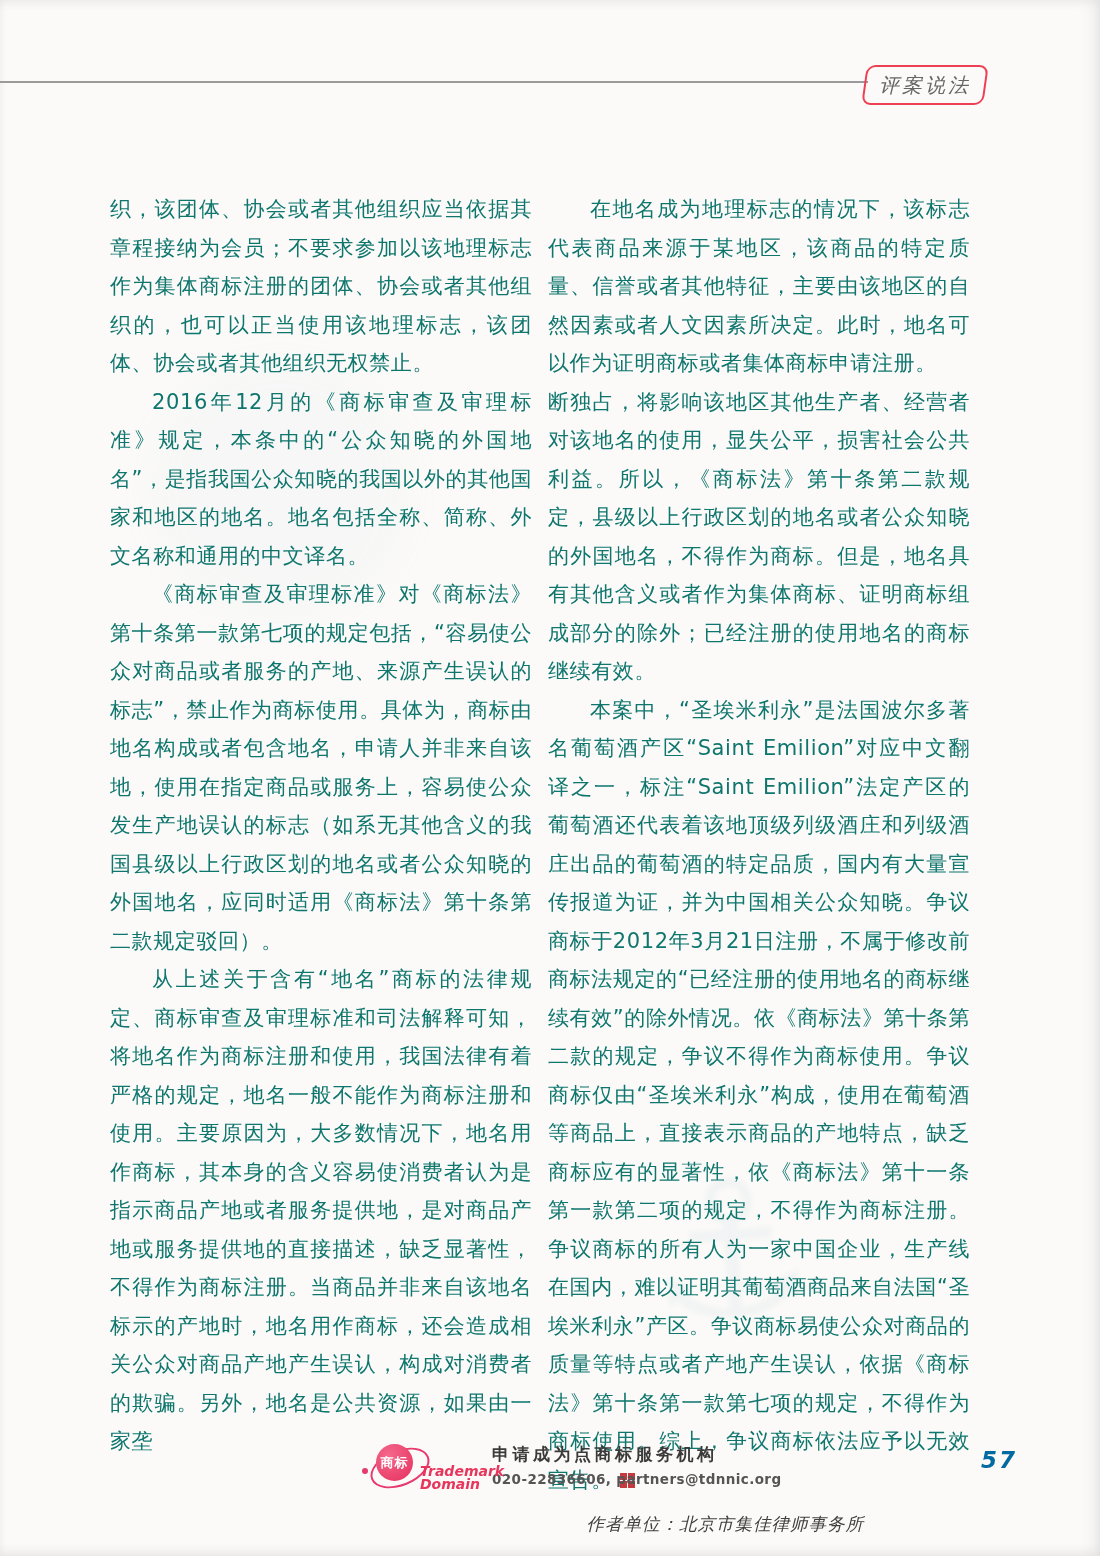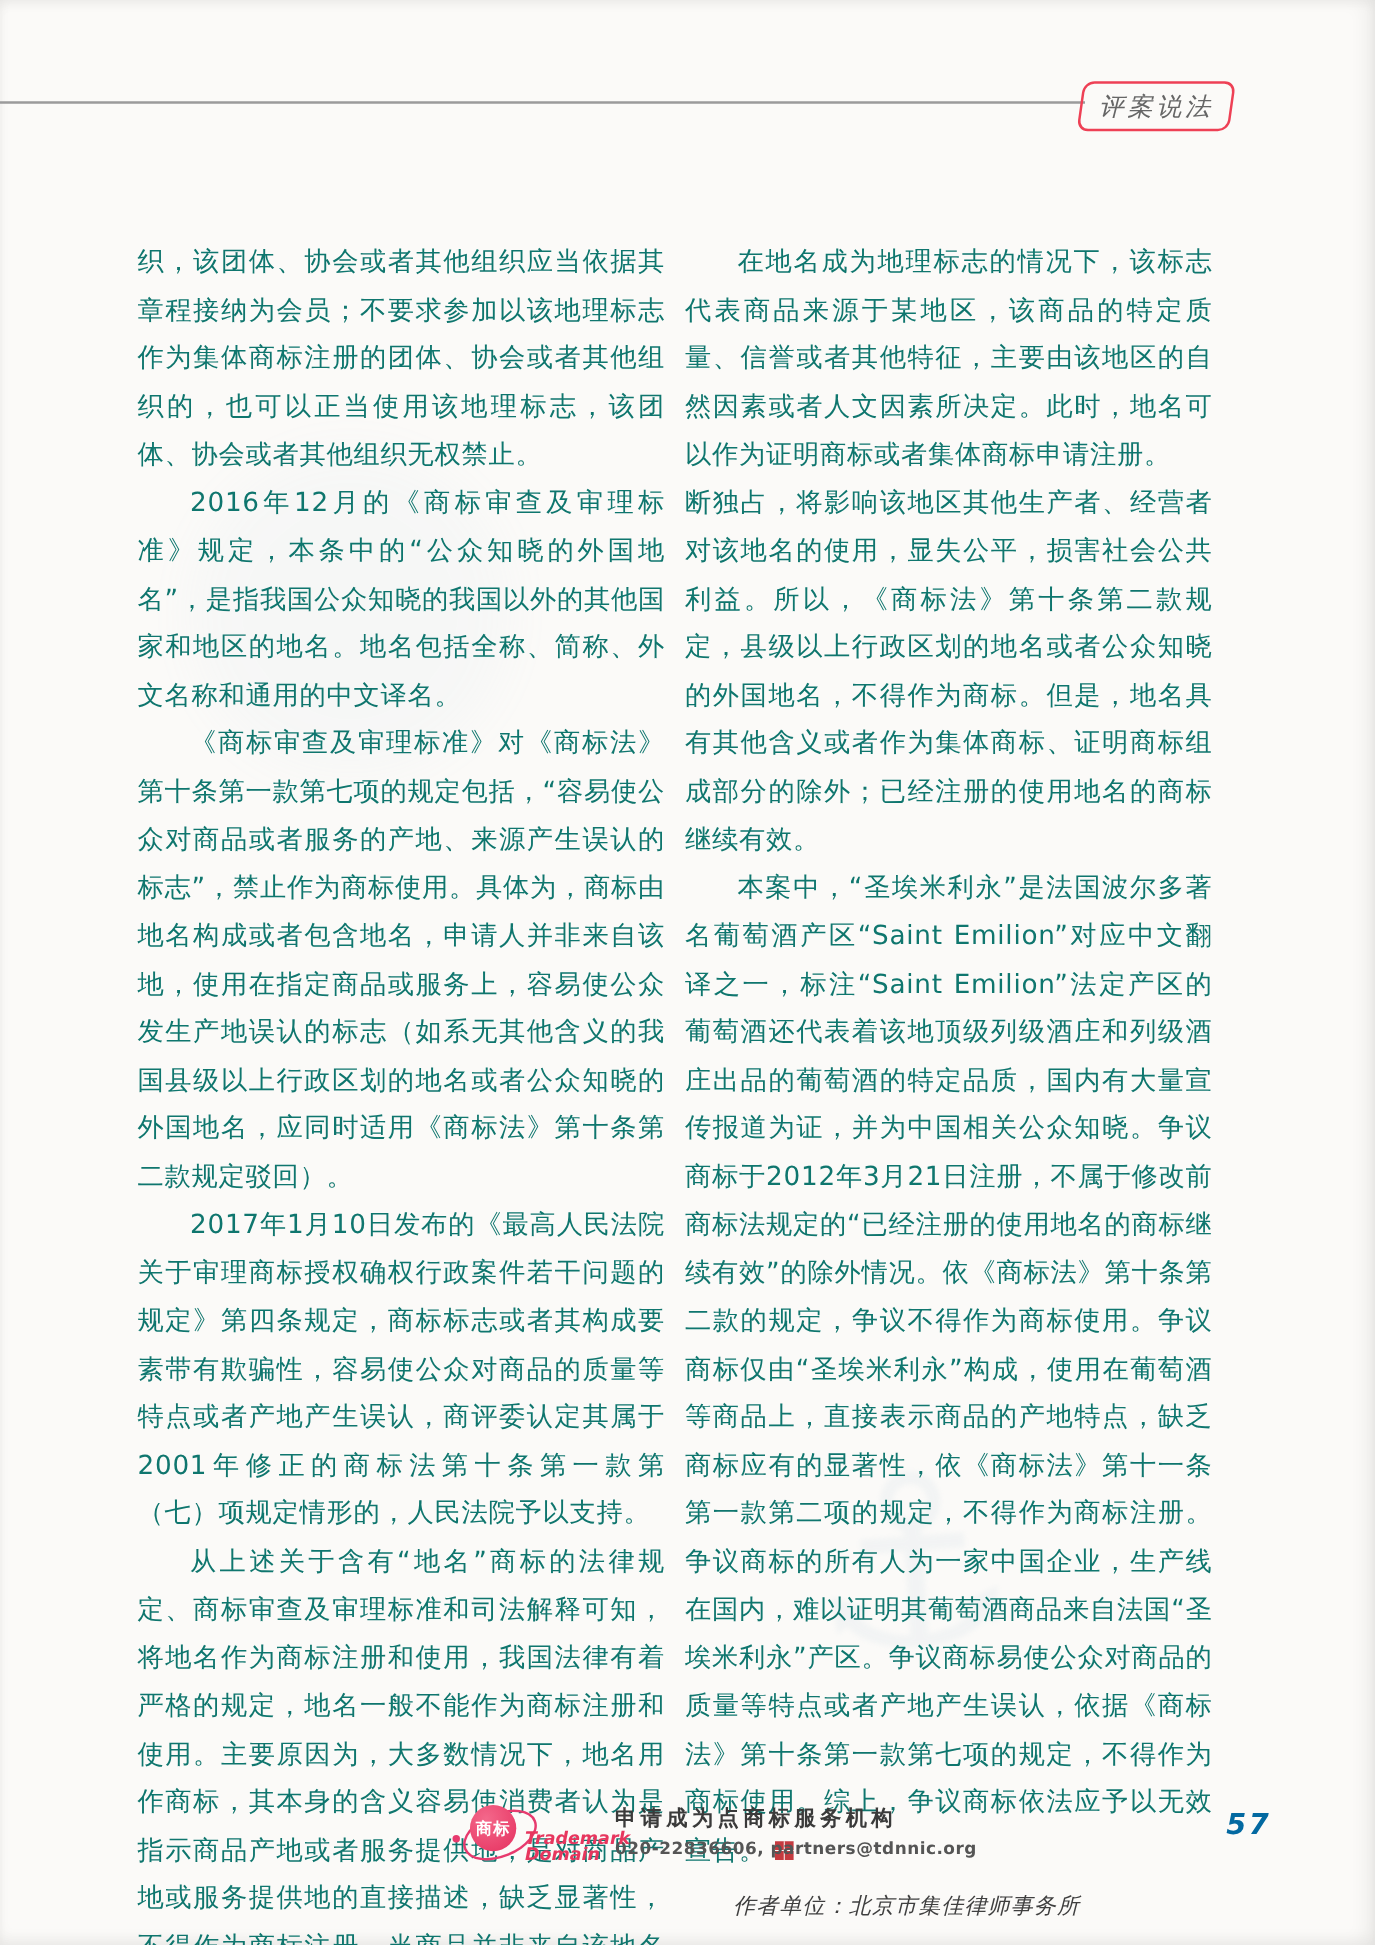--- a/index.html
+++ b/index.html
@@ -78,21 +78,20 @@
   </div>
 
   <div class="ghost-anchor">⚓</div>
   <div class="ghost-blob"></div>
 
   <div class="columns">
     <div class="col">
       <p class="para">织，该团体、协会或者其他组织应当依据其章程接纳为会员；不要求参加以该地理标志作为集体商标注册的团体、协会或者其他组织的，也可以正当使用该地理标志，该团体、协会或者其他组织无权禁止。</p>
       <p class="para indent">2016年12月的《商标审查及审理标准》规定，本条中的“公众知晓的外国地名”，是指我国公众知晓的我国以外的其他国家和地区的地名。地名包括全称、简称、外文名称和通用的中文译名。</p>
       <p class="para indent">《商标审查及审理标准》对《商标法》第十条第一款第七项的规定包括，“容易使公众对商品或者服务的产地、来源产生误认的标志”，禁止作为商标使用。具体为，商标由地名构成或者包含地名，申请人并非来自该地，使用在指定商品或服务上，容易使公众发生产地误认的标志（如系无其他含义的我国县级以上行政区划的地名或者公众知晓的外国地名，应同时适用《商标法》第十条第二款规定驳回）。</p>
-      <p class="para indent">2017年1月10日发布的《最高人民法院关于审理商标授权确权行政案件若干问题的规定》第四条规定，商标标志或者其构成要素带有欺骗性，容易使公众对商品的质量等特点或者产地产生误认，商评委认定其属于2001年修正的商标法第十条第一款第（七）项规定情形的，人民法院予以支持。</p>
       <p class="para indent">从上述关于含有“地名”商标的法律规定、商标审查及审理标准和司法解释可知，将地名作为商标注册和使用，我国法律有着严格的规定，地名一般不能作为商标注册和使用。主要原因为，大多数情况下，地名用作商标，其本身的含义容易使消费者认为是指示商品产地或者服务提供地，是对商品产地或服务提供地的直接描述，缺乏显著性，不得作为商标注册。当商品并非来自该地名标示的产地时，地名用作商标，还会造成相关公众对商品产地产生误认，构成对消费者的欺骗。另外，地名是公共资源，如果由一家垄</p>
     </div>
     <div class="col">
       <p class="para indent">在地名成为地理标志的情况下，该标志代表商品来源于某地区，该商品的特定质量、信誉或者其他特征，主要由该地区的自然因素或者人文因素所决定。此时，地名可以作为证明商标或者集体商标申请注册。</p>
       <p class="para">断独占，将影响该地区其他生产者、经营者对该地名的使用，显失公平，损害社会公共利益。所以，《商标法》第十条第二款规定，县级以上行政区划的地名或者公众知晓的外国地名，不得作为商标。但是，地名具有其他含义或者作为集体商标、证明商标组成部分的除外；已经注册的使用地名的商标继续有效。</p>
       <p class="para indent"><span>本案中，“圣埃米利永”是法国波尔多著名葡萄酒产区“Saint Emilion”对应中文翻译之一，标注“Saint Emilion”法定产区的葡萄酒还代表着该地顶级列级酒庄和列级酒庄出品的葡萄酒的特定品质，国内有大量宣传报道为证，并为中国相关公众知晓。争议商标于2012年3月21日注册，不属于修改前商标法规定的“已经注册的使用地名的商标继续有效”的除外情况。依《商标法》第十条第二款的规定，争议不得作为商标使用。争议商标仅由“圣埃米利永”构成，使用在葡萄酒等商品上，直接表示商品的产地特点，缺乏商标应有的显著性，依《商标法》第十一条第一款第二项的规定，不得作为商标注册。争议商标的所有人为一家中国企业，生产线在国内，难以证明其葡萄酒商品来自法国“圣埃米利永”产区。争议商标易使公众对商品的质量等特点或者产地产生误认，依据《商标法》第十条第一款第七项的规定，不得作为商标使用。综上，争议商标依法应予以无效宣告。</span><span class="seal"></span></p>
       <p class="author">作者单位：北京市集佳律师事务所</p>
 
     </div>
   </div>

